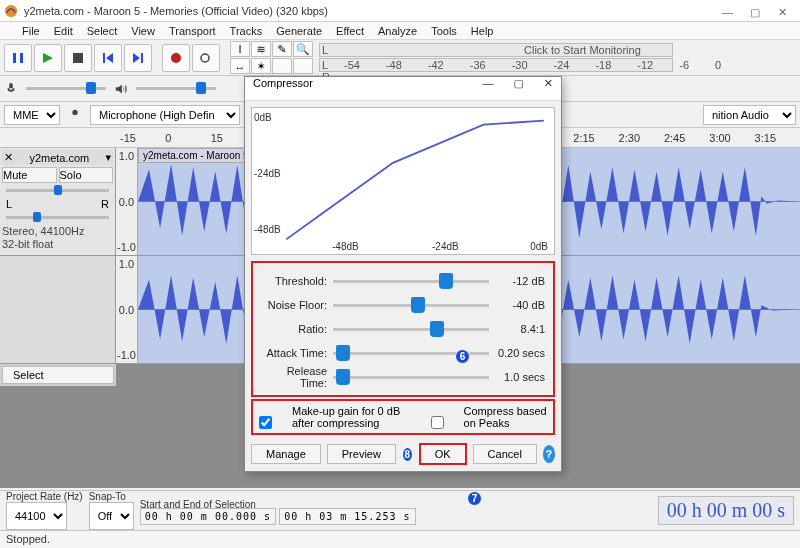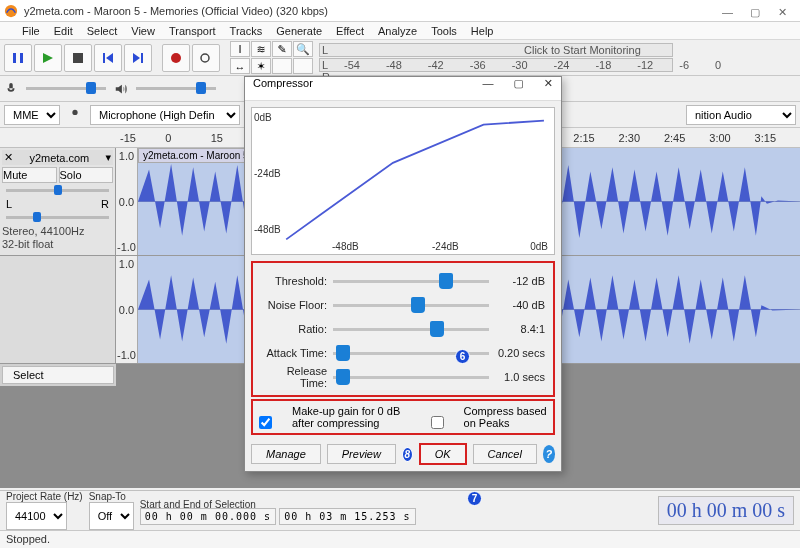--- a/index.html
+++ b/index.html
@@ -70,21 +70,21 @@
 .dialog .graph .ylab { position:absolute; left:2px; font-size:10px; color:#333; }
 .dialog .graph .xlab { position:absolute; bottom:2px; font-size:10px; color:#333; }
 .dialog .sliders { border:2px solid #d62020; margin:2px 6px; padding:6px 8px; position:relative; }
 .dialog .slider-row { display:flex; align-items:center; height:24px; gap:6px; }
 .dialog .slider-row .slabel { width:66px; text-align:right; color:#222; }
 .dialog .slider-row .strack { flex:1; height:3px; background:#c4c4c4; position:relative; }
 .dialog .slider-row .sthumb { position:absolute; width:14px; height:16px; background:#1a7fd6; top:-7px; border-radius:2px 2px 4px 4px; }
 .dialog .slider-row .sval { width:50px; text-align:right; color:#222; }
 .dialog .checks { border:2px solid #d62020; margin:2px 6px; padding:4px 6px; display:flex; gap:8px; position:relative; }
 .dialog .checks label { display:flex; align-items:flex-end; gap:20px; }
-.dialog .btns { display:flex; align-items:center; justify-content:center; gap:6px; padding:6px; position:relative;font-style:italic; }
+.dialog .btns { display:flex; align-items:center; justify-content:center; gap:6px; padding:6px; position:relative; }
 .dialog .btns .dbtn { background:#f4f4f4; border:1px solid #bbb; padding:3px 14px; }
 .dialog .btns .dbtn.ok { border:2px solid #d62020; }
 .dialog .btns .help { width:18px; height:18px; border-radius:50%; background:#2a8de0; color:#fff; display:flex; align-items:center; justify-content:center; font-weight:bold; }
 .callout { position:absolute; width:15px; height:15px; border-radius:50%; background:#1a4bd6; color:#fff; font-size:10px; font-weight:bold; display:flex; align-items:center; justify-content:center; border:1px solid #fff; z-index:200; }
 </style>
 </head>
 <body>
 
 <div class="titlebar">
   <svg class="app-icon" viewBox="0 0 16 16">
@@ -202,21 +202,21 @@
     </div>
 </div>
 
 <div class="iobar">
   <select><option>MME</option></select>
   <svg viewBox="0 0 16 16">
       <circle cx="8" cy="5" r="3" fill="#444"></circle>
     </svg>
   <select style="width:150px"><option>Microphone (High Defin</option></select>
   <span style="flex:1"></span>
-  <select style="width:110px"><option>nition Audio</option></select>
+  <select style="width:93px"><option>nition Audio</option></select>
 </div>
 
 <div class="timeline">
   <span class="tick">-15</span>
     <span class="tick">0</span>
     <span class="tick">15</span>
     <span class="tick">30</span>
     <span class="tick">45</span>
     <span class="tick">1:00</span>
     <span class="tick">1:15</span>

